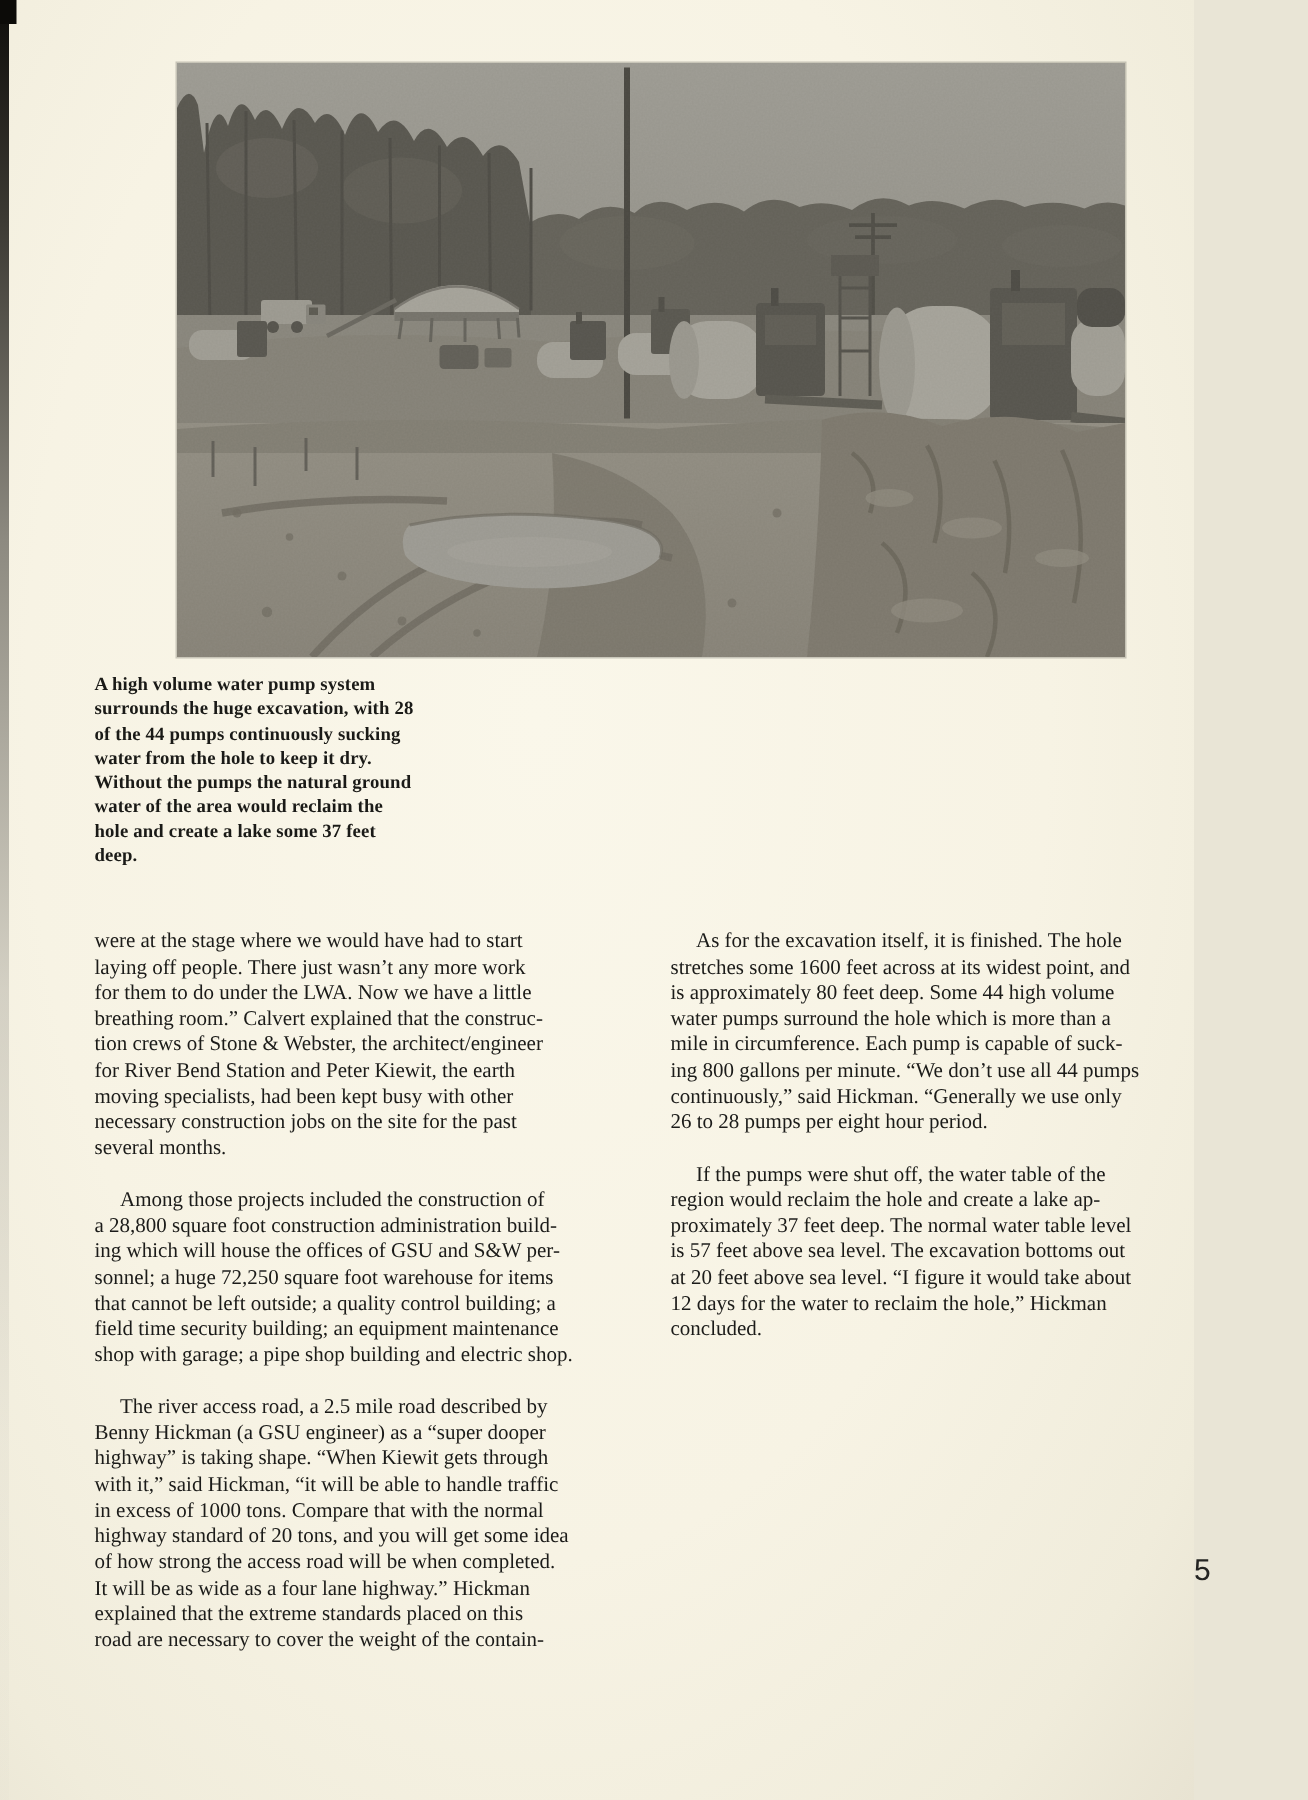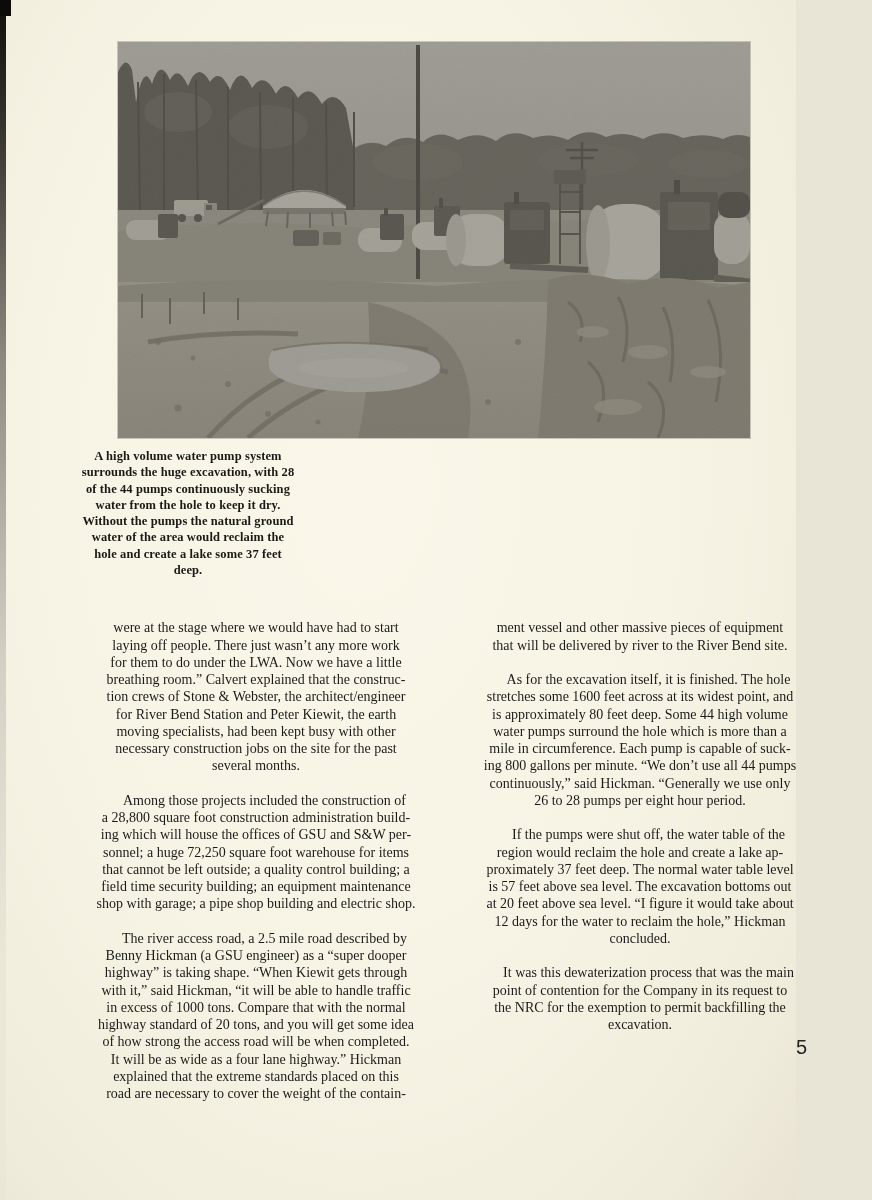--- a/index.html
+++ b/index.html
@@ -5,21 +5,20 @@
   html,body{margin:0;padding:0;}
   body{
     width:872px;height:1200px;
     background:#e9e5d6;
     font-family:"Liberation Serif", serif;
     overflow:hidden;
   }
   .page{
     position:relative;width:796px;height:1200px;
     background:radial-gradient(ellipse at 45% 40%, #faf7ea 0%, #f7f3e4 55%, #f0ecdb 85%, #e8e3d2 100%);
-    text-align:center;
   }
   .edge-strip{
     position:absolute;left:0;top:0;width:6px;height:1200px;
     background:linear-gradient(to bottom,#0e0d0a 0%,#3b3932 12%,#8d8a80 30%,rgba(170,167,158,.45) 55%,rgba(200,197,188,.18) 80%,rgba(200,197,188,.05) 100%);
   }
   .edge-notch{
     position:absolute;left:0;top:0;width:11px;height:16px;background:#0c0b08;
   }
   .photo{
     position:absolute;left:118px;top:42px;width:632px;height:396px;margin:0;
@@ -249,37 +248,31 @@
 with it,” said Hickman, “it will be able to handle traffic
 in excess of 1000 tons. Compare that with the normal
 highway standard of 20 tons, and you will get some idea
 of how strong the access road will be when completed.
 It will be as wide as a four lane highway.” Hickman
 explained that the extreme standards placed on this
 road are necessary to cover the weight of the contain-</p>
   </div>
 
   <div class="col col-right">
-    <p>ment vessel and other massive pieces of equipment
-that will be delivered by river to the River Bend site.</p>
     <p class="indent">As for the excavation itself, it is finished. The hole
 stretches some 1600 feet across at its widest point, and
 is approximately 80 feet deep. Some 44 high volume
 water pumps surround the hole which is more than a
 mile in circumference. Each pump is capable of suck-
 ing 800 gallons per minute. “We don’t use all 44 pumps
 continuously,” said Hickman. “Generally we use only
 26 to 28 pumps per eight hour period.</p>
     <p class="indent">If the pumps were shut off, the water table of the
 region would reclaim the hole and create a lake ap-
 proximately 37 feet deep. The normal water table level
 is 57 feet above sea level. The excavation bottoms out
 at 20 feet above sea level. “I figure it would take about
 12 days for the water to reclaim the hole,” Hickman
 concluded.</p>
-    <p class="indent">It was this dewaterization process that was the main
-point of contention for the Company in its request to
-the NRC for the exemption to permit backfilling the
-excavation.</p>
   </div>
 
   <div class="page-number">5</div>
 </div>
 
 </body></html>

